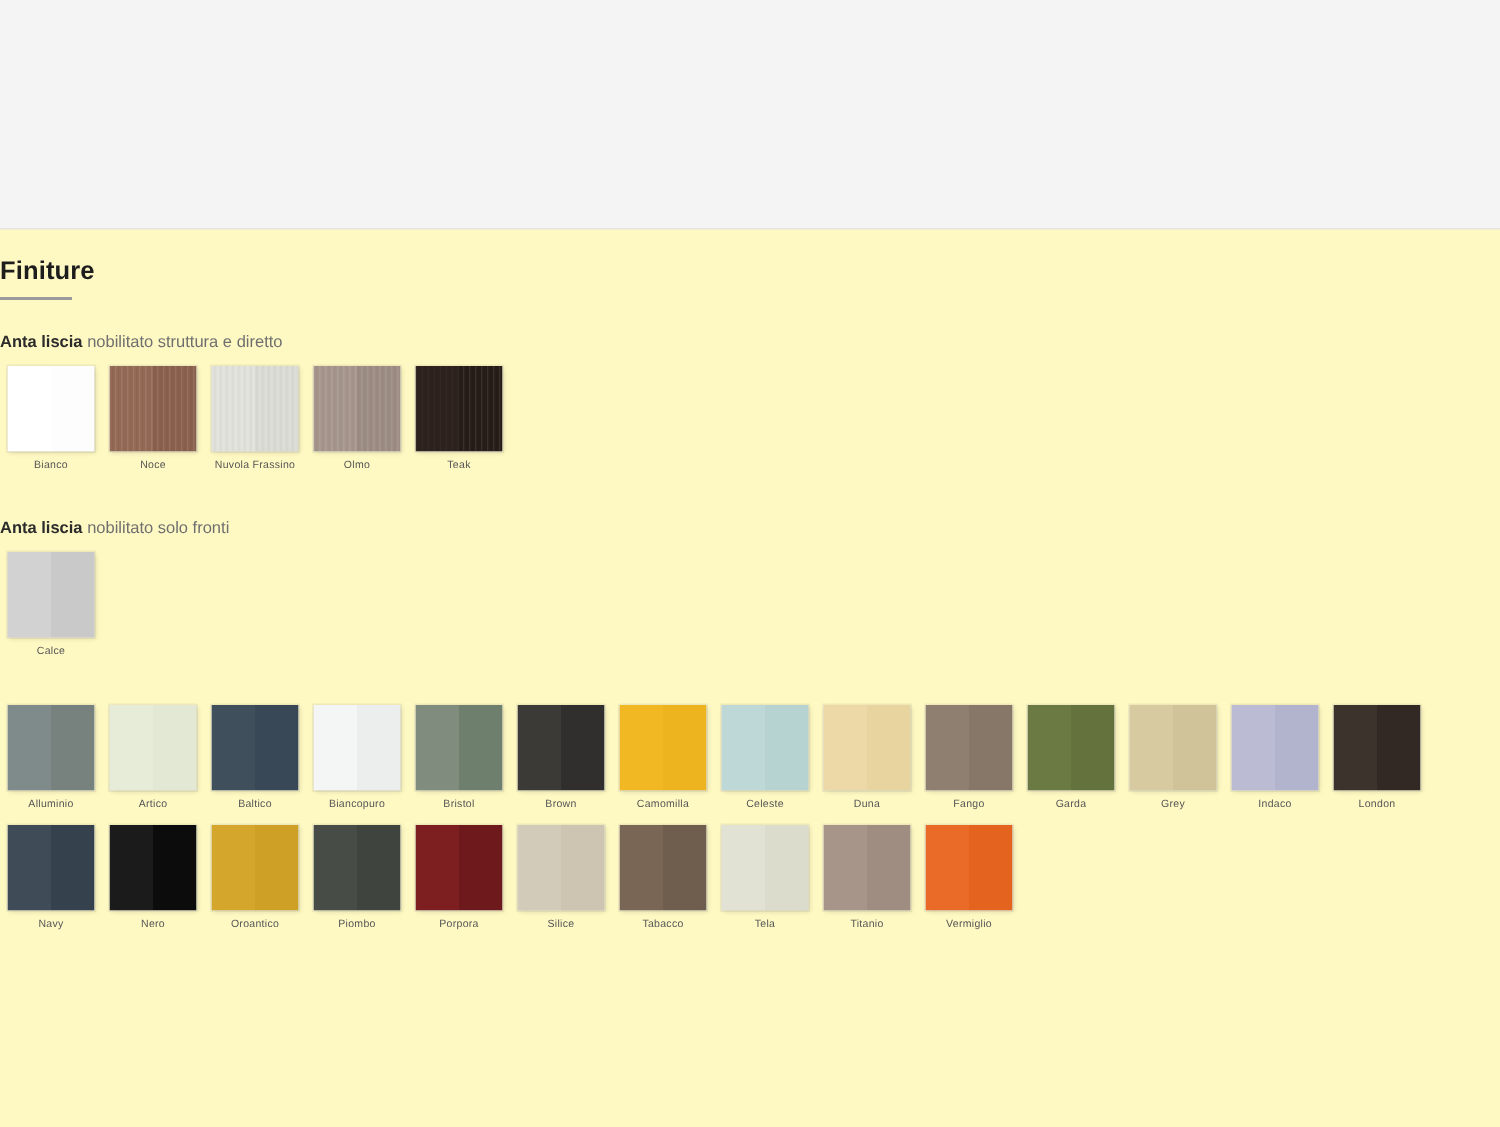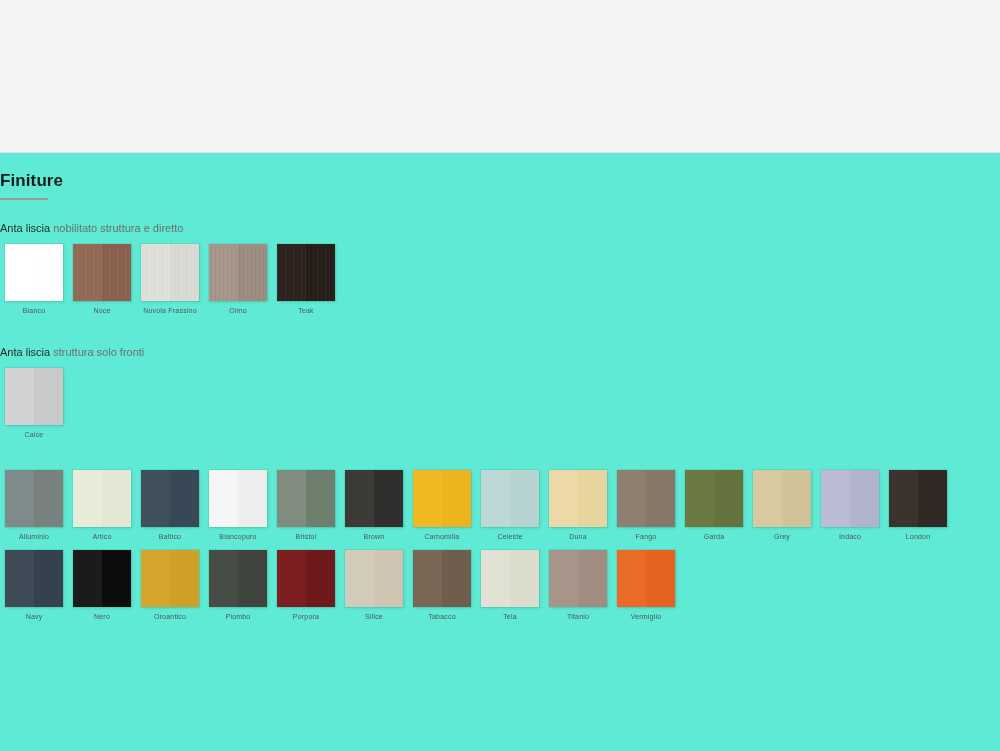--- a/index.html
+++ b/index.html
@@ -2,21 +2,21 @@
 <html><head>
 <meta charset="utf-8">
 <style>
   * { box-sizing: border-box; margin: 0; padding: 0; }
   html, body {
     width: 1000px; height: 751px;
     background: #f4f4f4;
     font-family: "Liberation Sans", sans-serif;
     overflow: hidden;
   }
-  #page { position: relative; width: 1000px; height: 751px; background: #5eead4; }
+  #page { position: relative; width: 1000px; height: 751px; background: #fef9c3; }
 
   
   .top-band { height: 152px; background: #f4f4f4; }
   .divider-rule { height: 1px; background: #e3e3e3; width: 100%; }
 
   
   .content { position: relative; margin-left: -26px; padding-top: 10px; }
 
   .page-title {
     font-size: 17px;
@@ -31,21 +31,21 @@
     margin: 7px 0 0 26px;
   }
 
   .section { margin-top: 22px; padding-left: 26px; }
   .section-heading {
     font-size: 11px;
     color: #6f6f6f;
     margin-bottom: 10px;
     white-space: nowrap;
   }
-  .section-heading b { color: #2b2b2b; font-weight: normal; }
+  .section-heading b { color: #2b2b2b; font-weight: bold; }
 
   .swatch-grid { display: flex; flex-wrap: wrap; }
   .swatch-cell {
     width: 68px;
     margin-bottom: 10px;
     display: flex;
     flex-direction: column;
     align-items: center;
   }
   .swatch-tile {
@@ -128,21 +128,21 @@
               <div class="swatch-tile">
                 <div class="half-l" style="background: rgb(45, 34, 29);"></div>
                 <div class="half-r" style="background: rgb(38, 28, 24);"></div>
                 <div class="grain"></div>
               </div>
               <div class="swatch-label">Teak</div>
             </div>
           </div>
         </div>
         <div class="section">
-          <div class="section-heading"><b>Anta liscia</b><span> struttura solo fronti</span></div>
+          <div class="section-heading"><b>Anta liscia</b><span> nobilitato solo fronti</span></div>
           <div class="swatch-grid">
             <div class="swatch-cell">
               <div class="swatch-tile no-grain">
                 <div class="half-l" style="background: rgb(210, 210, 210);"></div>
                 <div class="half-r" style="background: rgb(201, 201, 201);"></div>
               </div>
               <div class="swatch-label">Calce</div>
             </div>
           </div>
         </div>

